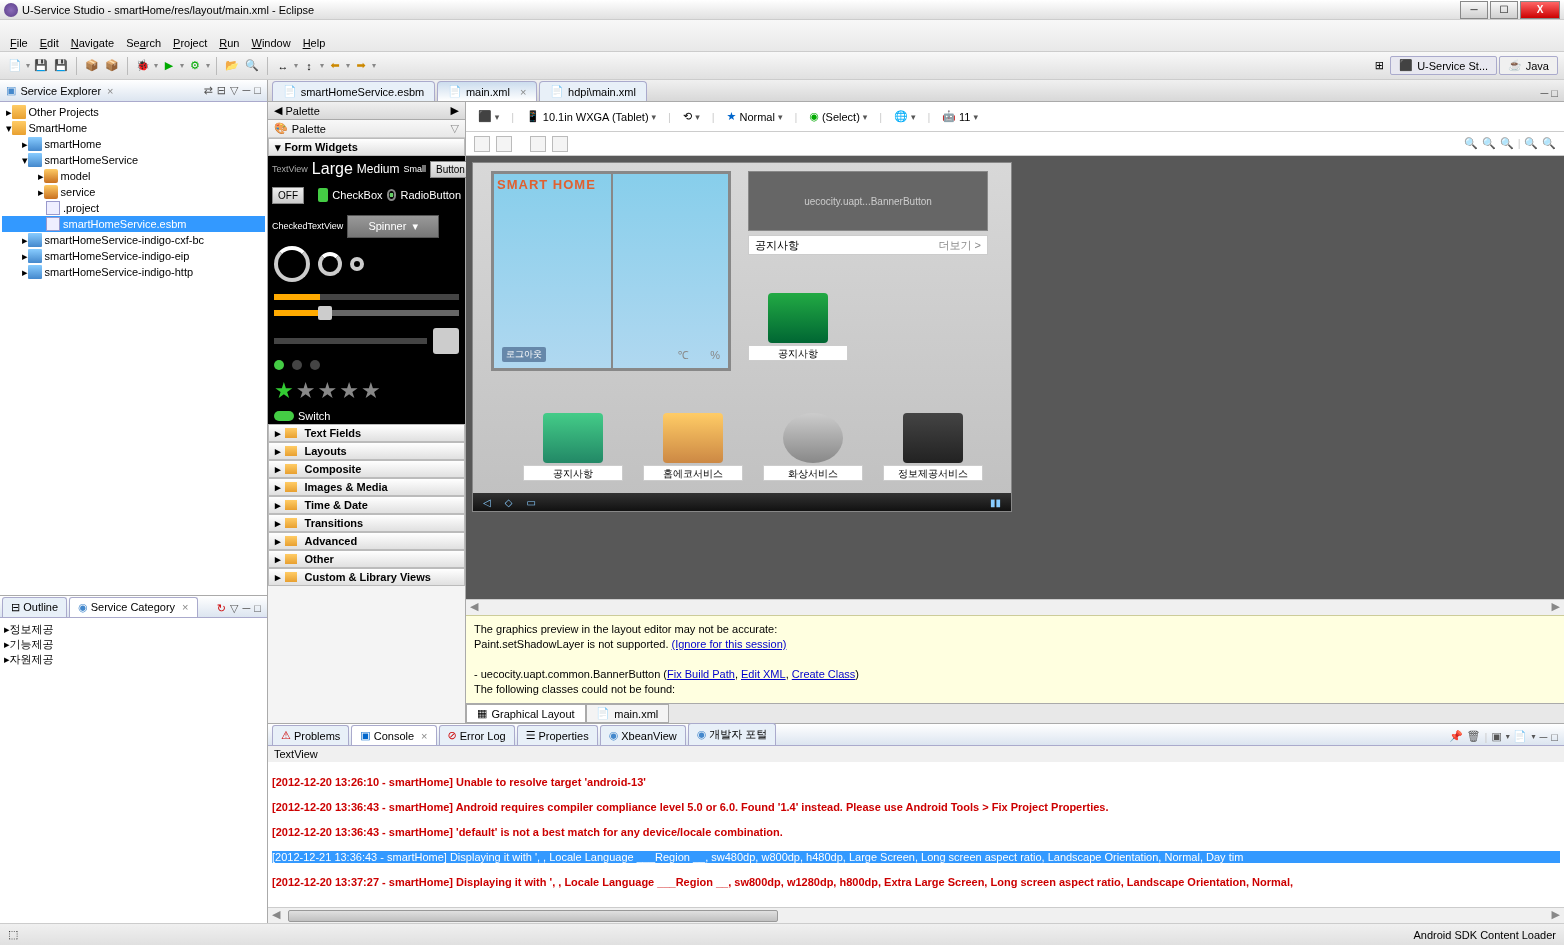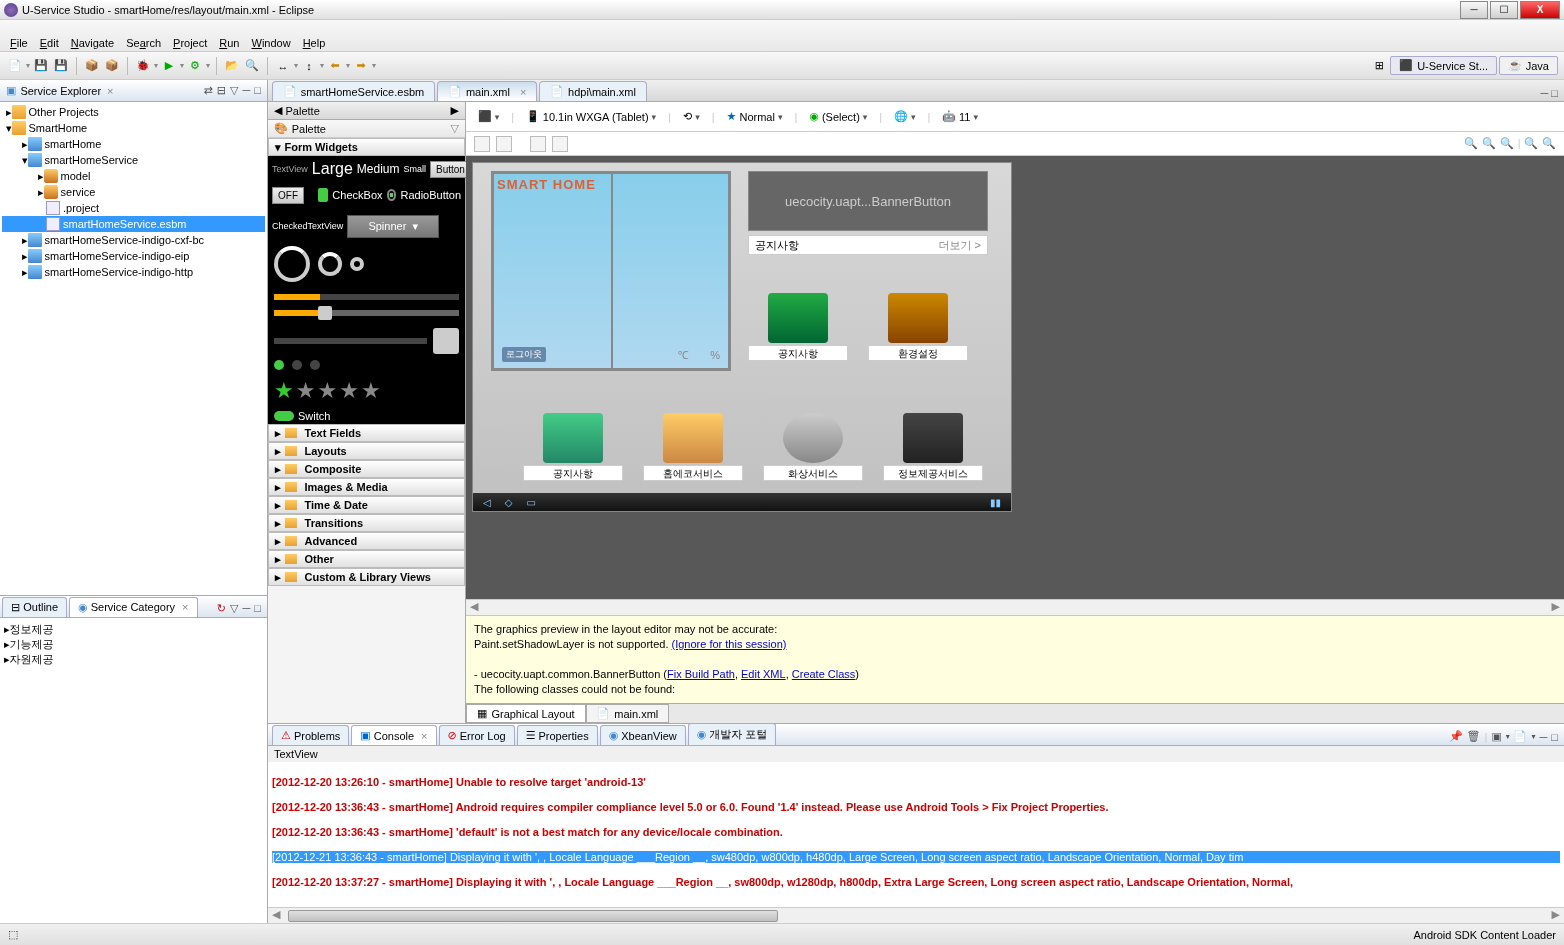--- a/index.html
+++ b/index.html
@@ -58,21 +58,21 @@
 .designtoolbar .dt{display:flex;align-items:center;gap:3px;padding:2px 4px;}
 .designtoolbar .dd{color:#555;font-size:9px;}
 .designtoolbar .sep2{color:#ccc;}
 .designtoolbar2{height:24px;background:#fff;border-bottom:1px solid #ccc;display:flex;align-items:center;padding:0 8px;gap:6px;}
 .designtoolbar2 .db{width:16px;height:16px;border:1px solid #bbb;background:#f4f4f4;}
 .designtoolbar2 .zoom{margin-left:auto;display:flex;gap:4px;}
 .canvas{flex:1;background:#585858;overflow:auto;position:relative;}
 .device{width:540px;height:350px;background:linear-gradient(180deg,#d8d8d8,#c0c0c0);margin:6px;position:relative;border:1px solid #888;}
 .device .window2{position:absolute;left:18px;top:8px;width:240px;height:200px;background:linear-gradient(#87ceeb,#b0d8f0);border:3px solid #888;}
 .device .logo{position:absolute;left:24px;top:14px;color:#e06030;font-weight:bold;font-size:13px;letter-spacing:1px;}
-.device .banner{position:absolute;left:275px;top:8px;width:240px;height:60px;background:#666;border:1px solid #888;display:flex;align-items:center;justify-content:center;color:#ccc;font-size:13px;}
+.device .banner{position:absolute;left:275px;top:8px;width:240px;height:60px;background:#666;border:1px solid #888;display:flex;align-items:center;justify-content:center;color:#ccc;font-size:10px;}
 .device .notice{position:absolute;left:275px;top:72px;width:240px;height:20px;background:#fff;border:1px solid #ccc;display:flex;align-items:center;padding:0 6px;font-size:10px;}
 .device .notice .more{margin-left:auto;color:#888;}
 .device .shelf{position:absolute;height:80px;display:flex;gap:20px;}
 .device .shelf1{left:275px;top:130px;}
 .device .shelf2{left:50px;top:250px;}
 .device .item{width:100px;display:flex;flex-direction:column;align-items:center;}
 .device .item .ico{width:60px;height:50px;background:#888;border-radius:4px;}
 .device .item .lbl{width:100px;height:16px;background:#fff;border:1px solid #ccc;text-align:center;line-height:16px;font-size:10px;margin-top:2px;}
 .device .navbar{position:absolute;left:0;bottom:0;width:100%;height:18px;background:linear-gradient(#333,#111);display:flex;align-items:center;padding:0 10px;gap:14px;}
 .device .navbar span{color:#8cf;font-size:10px;}
@@ -476,24 +476,20 @@
               <div class="banner">uecocity.uapt...BannerButton</div>
               <div class="notice">
                   <span>공지사항</span>
                   <span class="more">더보기 &gt;</span>
                 </div>
               <div class="shelf shelf1">
                 <div class="item">
                     <div class="ico" style="background:linear-gradient(#2a4,#063)"></div>
                     <div class="lbl">공지사항</div>
                   </div>
-                <div class="item">
-                    <div class="ico" style="background:linear-gradient(#c80,#840)"></div>
-                    <div class="lbl">환경설정</div>
-                  </div>
               </div>
               <div class="shelf shelf2">
                 <div class="item">
                     <div class="ico" style="background:linear-gradient(#4c8,#286)"></div>
                     <div class="lbl">공지사항</div>
                   </div>
                 <div class="item">
                     <div class="ico" style="background:linear-gradient(#fc6,#c84)"></div>
                     <div class="lbl">홈에코서비스</div>
                   </div>

